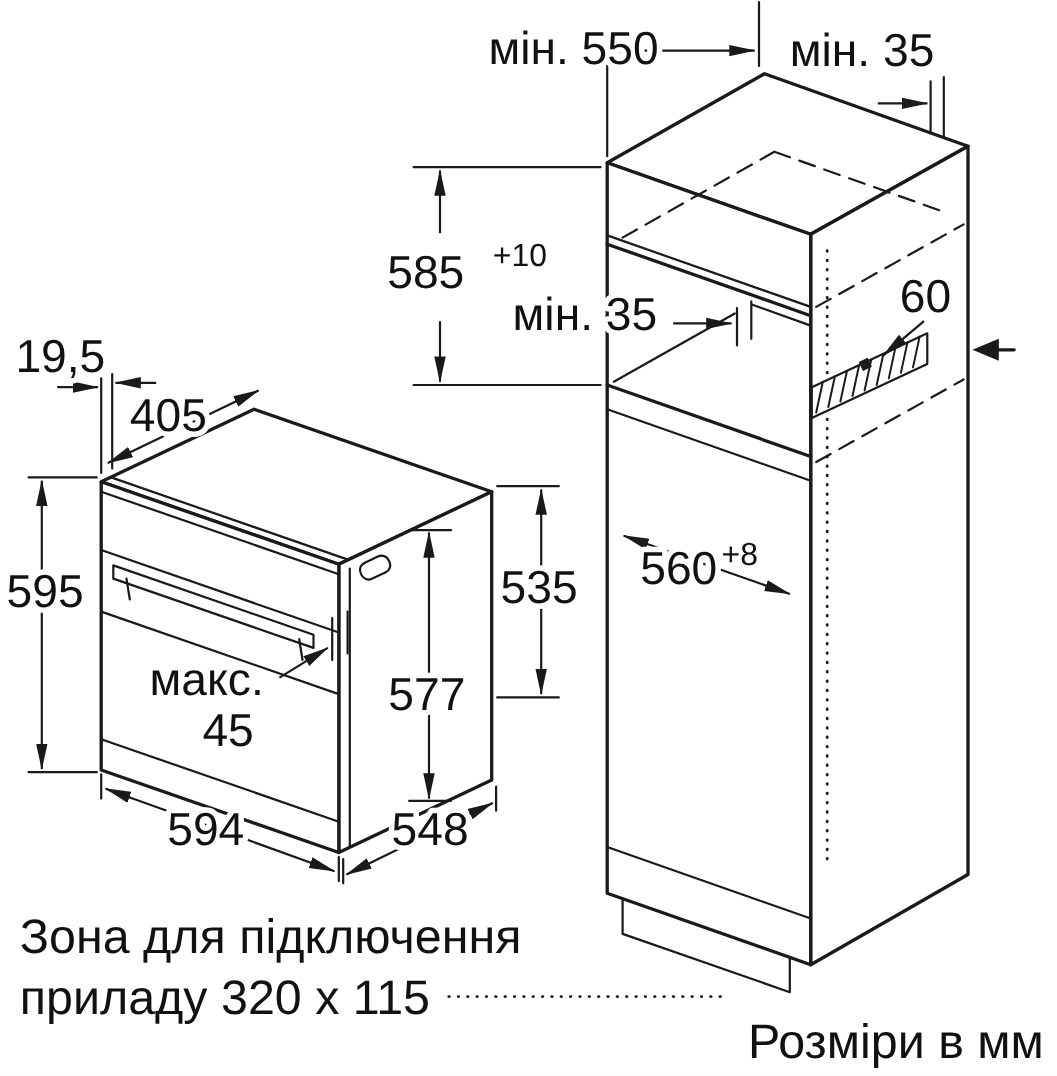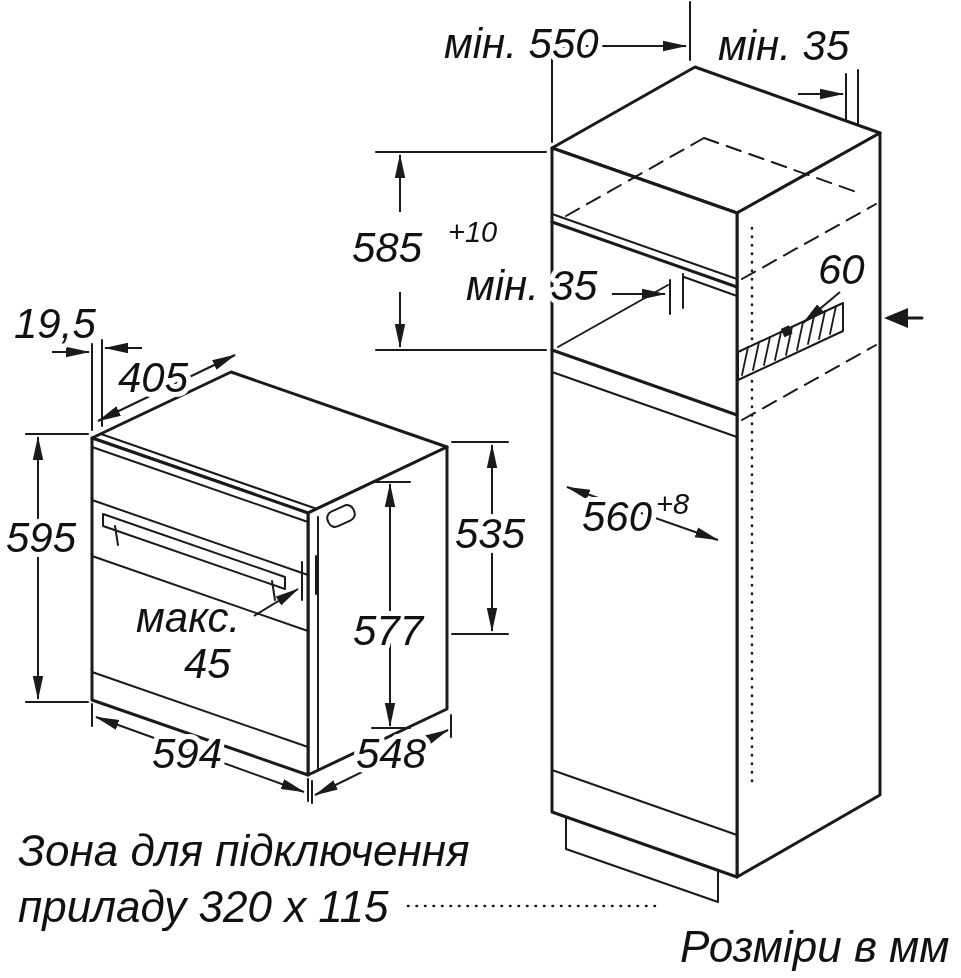--- a/index.html
+++ b/index.html
@@ -1,16 +1,16 @@
 <!DOCTYPE html>
 <html><head>
 <meta charset="utf-8">
 <style>
   html,body{margin:0;padding:0;background:#e8e8e8;}
-  .page{width:961px;height:978px;background:#ffffff;position:relative;margin:0 auto;overflow:hidden;font-style:italic;}
+  .page{width:961px;height:978px;background:#ffffff;position:relative;margin:0 auto;overflow:hidden;}
   svg{display:block;}
   .s3{stroke:#1a1a1a;stroke-width:3;fill:none;stroke-linejoin:round;stroke-linecap:round;}
   .s2{stroke:#1a1a1a;stroke-width:2;fill:none;stroke-linejoin:round;stroke-linecap:round;}
   .f{fill:#ffffff;}
   .dash{stroke-dasharray:15 9;}
   .dot{stroke-dasharray:0.5 8;stroke-linecap:round;stroke-width:2.6;}
   .hat{stroke-width:1.8;}
   .dim{stroke:#1a1a1a;stroke-width:2;fill:none;marker-start:url(#arr);marker-end:url(#arr);}
   .dimE{stroke:#1a1a1a;stroke-width:2;fill:none;marker-end:url(#arr);}
   text{font-family:"Liberation Sans","DejaVu Sans",sans-serif;fill:#111111;}

